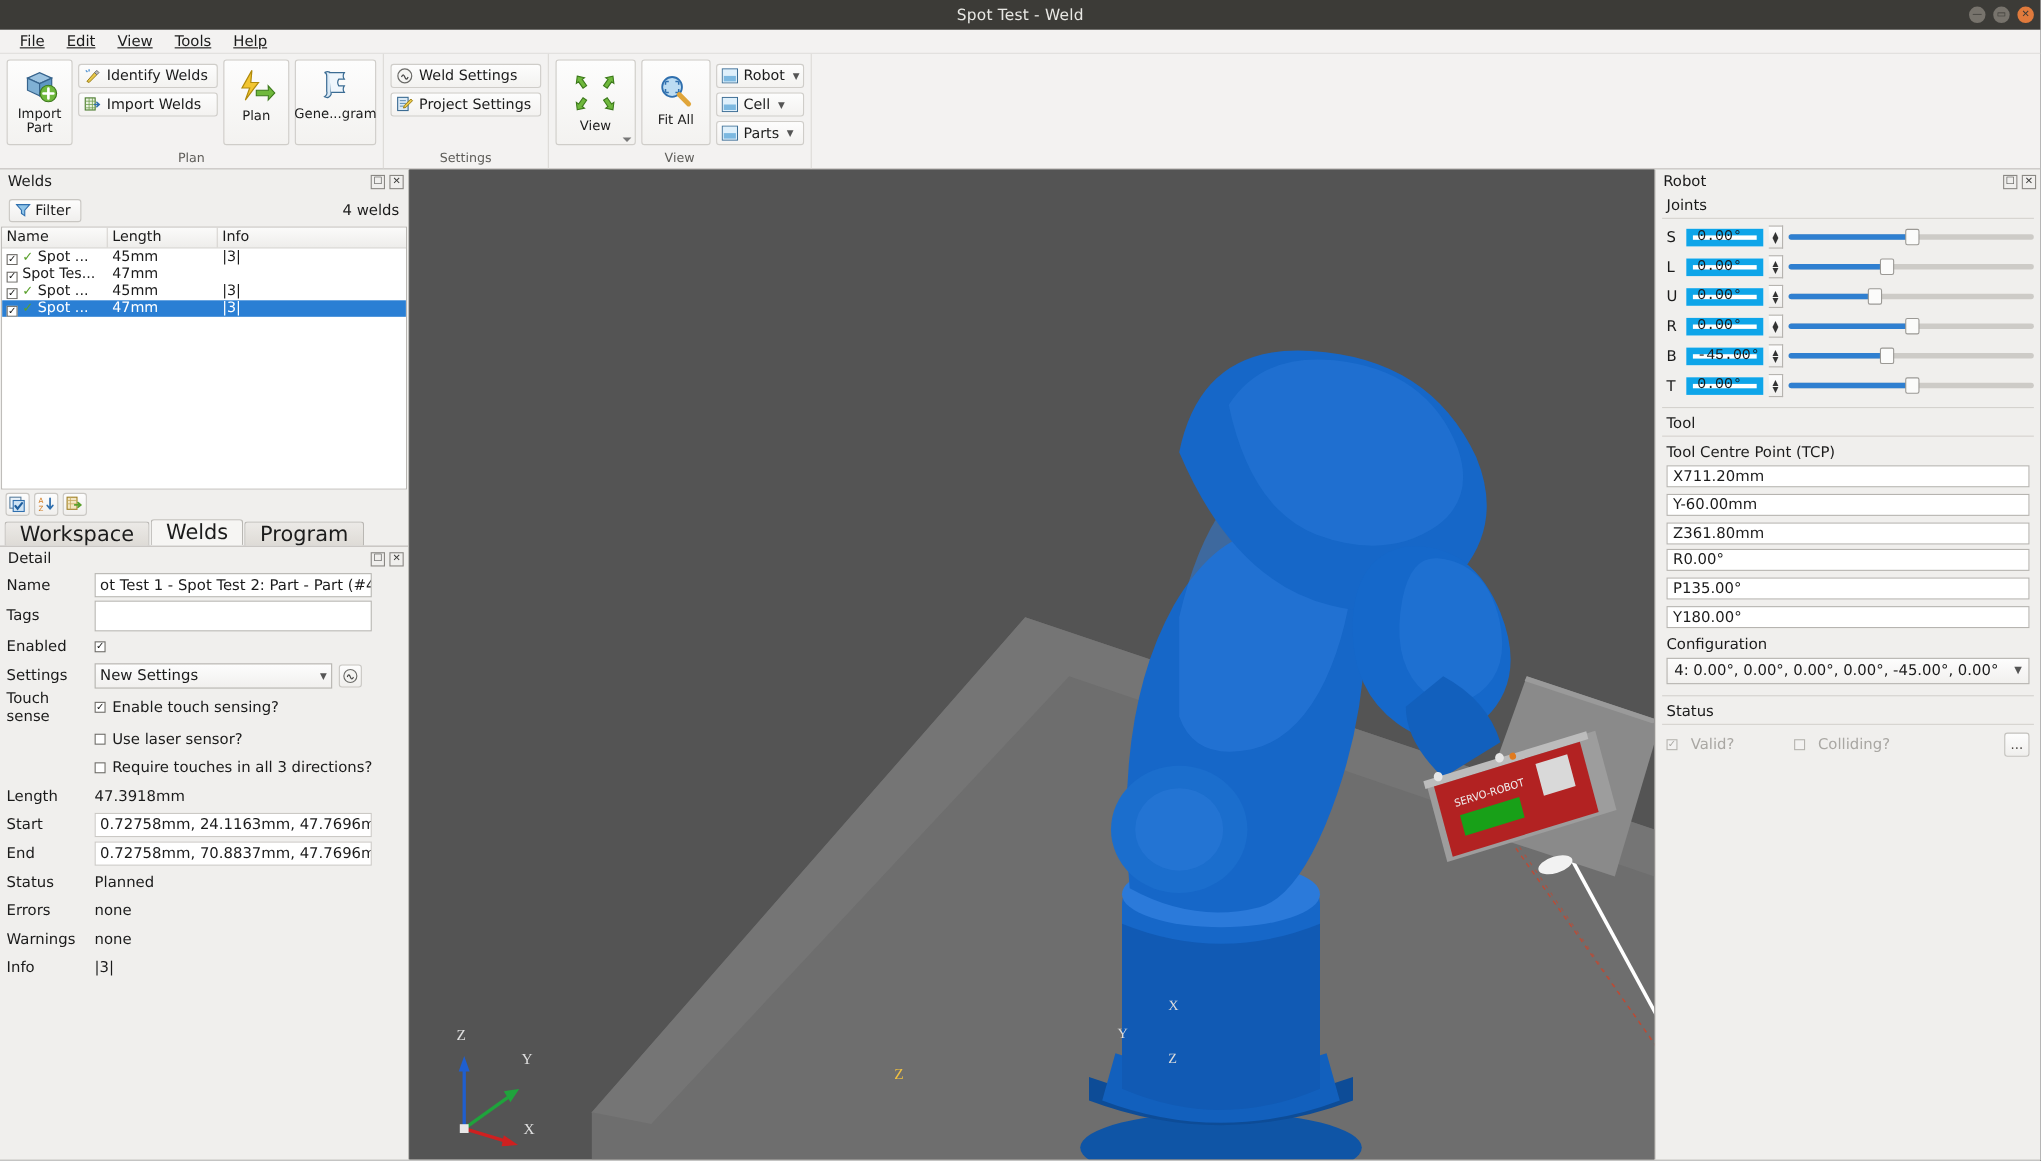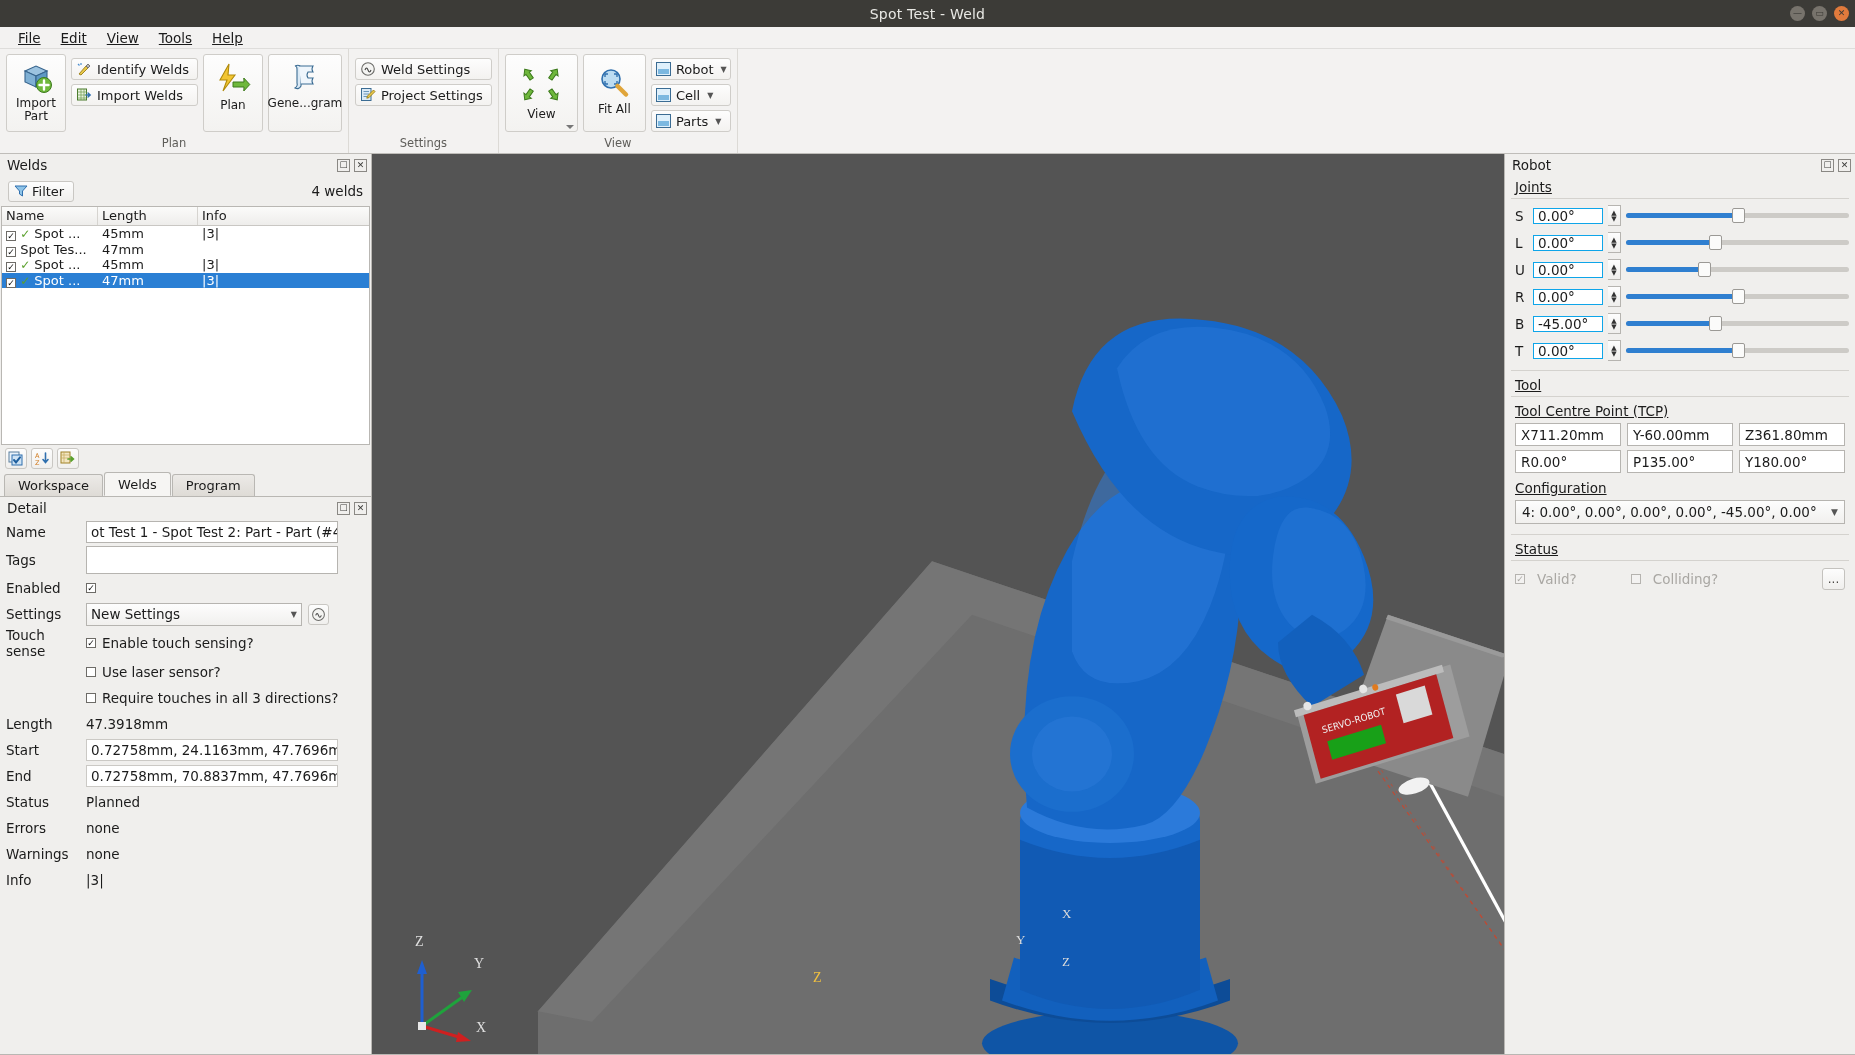--- a/index.html
+++ b/index.html
@@ -64,49 +64,49 @@
   .trow { display:flex; height:15.6px; font-size:13px; align-items:center; }
   .trow.sel { background:#2a7fd4; color:#fff; }
   .trow > div { padding:0 4px; overflow:hidden; white-space:nowrap; }
   .cbx { width:10px;height:10px;border:1px solid #6d6b67; background:#fff; display:inline-block; font-size:9px; line-height:9px; text-align:center; color:#111; vertical-align:-1px;}
   .tick { color:#5aa02c; font-size:12px; }
   #weldlistbody { height:218px; background:#fff; }
   #weldbtnrow { height:27px; display:flex; align-items:center; gap:4px; padding:2px 5px; }
   .ibtn { width:22px;height:21px;border:1px solid #c9c7c3;background:linear-gradient(#fdfdfd,#f0efed);border-radius:3px; display:flex;align-items:center;justify-content:center;}
   
   #tabs { height:25px; display:flex; align-items:flex-end; padding-left:4px; border-bottom:1px solid #b9b7b3; }
-  .tab { height:22px; padding:0 13px; display:flex;align-items:center; font-size:13px;
+  .tab { height:22px; padding:0 13px; display:flex;align-items:center; font-size:19px;
          background:linear-gradient(#eceae7,#dedbd6); border:1px solid #b9b7b3; border-bottom:none;
          border-radius:3px 3px 0 0; margin-right:1px; }
   .tab.active { background:#f6f5f3; height:24px; border-bottom:1px solid #f6f5f3; }
   
   #detail { flex:1; overflow:hidden; }
   .drow { display:flex; align-items:center; min-height:26px; padding:0 6px; gap:0; }
   .dlabel { width:80px; font-size:13.5px; flex:0 0 80px; }
   .dval { font-size:13.5px; }
   .dinput { height:22px; border:1px solid #b6b4b0; background:#fff; font-size:13.5px; padding:1px 4px; width:252px; display:flex; align-items:center; overflow:hidden; white-space:nowrap;}
   .dinput.ro { border:1px solid #cbc9c5; }
   .dsel { height:23px; width:216px; border:1px solid #b6b4b0; background:linear-gradient(#fdfdfd,#f1f0ee); font-size:13.5px; padding:1px 4px; display:flex;align-items:center; }
   .dsel .car { margin-left:auto; font-size:8px; color:#555; }
   .cbline { display:flex; align-items:center; gap:6px; font-size:13.5px; }
   
   #viewport { flex:1; position:relative; background:#545454; overflow:hidden; }
   
   #rightdock { width:351px; background:#f0efed; border-left:1px solid #b9b7b3; display:flex; flex-direction:column; }
-  .sect { font-size:13.5px; padding:3px 8px 2px 10px;text-decoration:underline; }
+  .sect { font-size:13.5px; padding:3px 8px 2px 10px; }
   .sepline { height:1px; background:#d4d2ce; margin:1px 6px 3px 6px;}
   .jrow { display:flex; align-items:center; height:27px; padding:0 6px 0 10px; gap:5px;}
   .jlab { width:13px; font-size:13.5px; }
-  .spin { width:70px;height:16px;border:1px solid #0ea5e9;background:#fff;font-size:13.5px;padding:1px 4px; display:flex;align-items:center;}
+  .spin { width:70px;height:16px;border:6px solid #0ea5e9;background:#fff;font-size:13.5px;padding:1px 4px; display:flex;align-items:center;font-family:Liberation Mono, monospace;}
   .spinb { width:13px;height:21px;border:1px solid #b6b4b0;border-left:none;background:linear-gradient(#fdfdfd,#efeeec); display:flex;flex-direction:column;align-items:center;justify-content:center;line-height:6px;font-size:7px;color:#333;}
   .slider { flex:1; height:21px; position:relative; display:flex; align-items:center; }
   .strack { position:absolute; left:0; right:0; height:5px; background:#cdcbc7; border-radius:3px; top:8px;}
   .sfill { position:absolute; left:0; height:5px; background:#2f7fd0; border-radius:3px; top:8px;}
   .sknob { position:absolute; width:13px;height:15px; background:#fbfbfa;border:1px solid #9b9995;border-radius:2px; top:3px; }
-  .tcprow { display:flex; gap:6px; padding:2px 10px 2px 10px; }
+  .tcprow { display:flex; gap:6px; padding:2px 10px 2px 10px;flex-direction:column; }
   .tcpbox { flex:1; height:23px;border:1px solid #b6b4b0;background:#fff;font-size:13.5px;padding:1px 5px; display:flex;align-items:center;}
   .cfgsel { margin:2px 10px; height:24px;border:1px solid #b6b4b0;background:linear-gradient(#fdfdfd,#f1f0ee);font-size:13.5px;padding:1px 6px;display:flex;align-items:center;}
   .cfgsel .car{ margin-left:auto;font-size:9px;color:#555;}
   #statusrow { display:flex; align-items:center; padding:4px 10px; gap:12px; color:#a9a7a3; font-size:13.5px;}
   .cbx.dis { border-color:#b5b3af; color:#a9a7a3; background:#f3f2f1;}
   .dotsbtn { margin-left:auto; width:23px;height:22px;border:1px solid #c4c2be;background:linear-gradient(#fdfdfd,#f0efed);border-radius:3px;display:flex;align-items:center;justify-content:center;font-size:12px;color:#4a4844;}
   
   #bottombar { height:52px; background:#f0efed; border-top:1px solid #b9b7b3; display:flex; align-items:center; padding:0 6px; gap:6px;}
   #bottomtabs{ display:flex; align-items:flex-end; height:52px; padding-bottom:0; }
   

